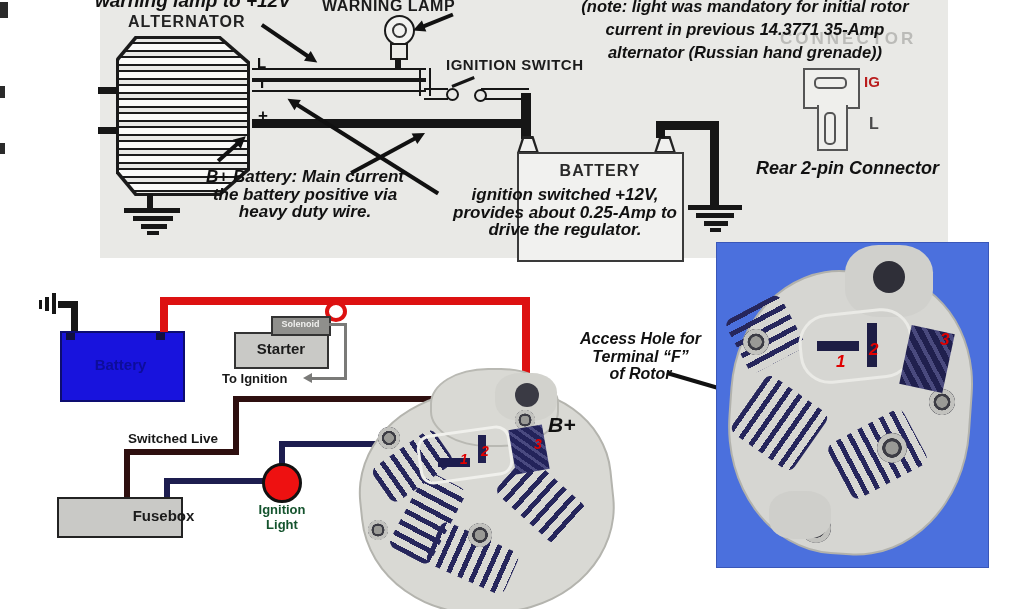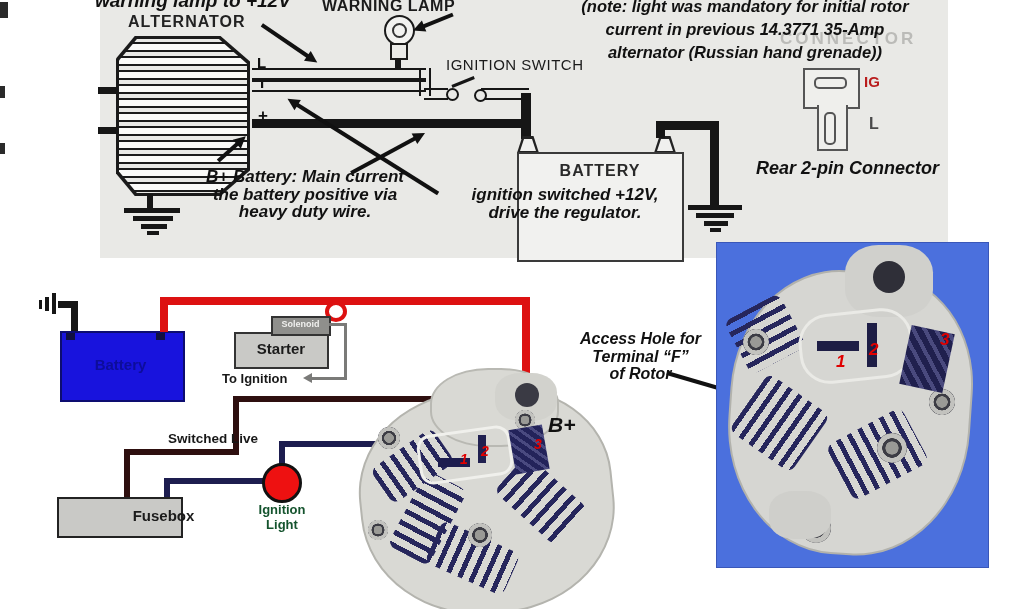--- a/index.html
+++ b/index.html
@@ -68,21 +68,21 @@
   <div class="abs" style="left:446px;top:88px;width:9px;height:9px;border:2.5px solid #161616;border-radius:50%;background:#e9e9e6;"></div>
   <div class="abs" style="left:474px;top:89px;width:9px;height:9px;border:2.5px solid #161616;border-radius:50%;background:#e9e9e6;"></div>
   <div class="abs" style="left:452px;top:85px;width:24px;height:3px;background:#161616;transform:rotate(-22deg);transform-origin:0 50%;"></div>
 
   <div class="abs" style="left:384px;top:15px;width:27px;height:27px;border:2.5px solid #1a1a1a;border-radius:50%;background:#f2f2f0;"></div>
   <div class="abs" style="left:392px;top:23px;width:11px;height:11px;border:2px solid #333;border-radius:50%;"></div>
   <div class="abs" style="left:390px;top:43px;width:14px;height:13px;border:2.5px solid #1a1a1a;background:#e9e9e6;"></div>
   <div class="sw" style="left:395px;top:58px;width:6px;height:12px;"></div>
 
   <div class="abs" style="left:322px;top:-3px;font-size:16px;font-weight:600;letter-spacing:.5px;color:#1b1b1b;">WARNING LAMP</div>
-  <div class="abs" style="left:446px;top:56px;font-size:15px;font-weight:400;letter-spacing:.5px;color:#1b1b1b;">IGNITION SWITCH</div>
+  <div class="abs" style="left:446px;top:56px;font-size:15px;font-weight:700;letter-spacing:.5px;color:#1b1b1b;">IGNITION SWITCH</div>
 
   <div class="sw" style="left:252px;top:119px;width:278px;height:9px;"></div>
   <div class="sw" style="left:521px;top:119px;width:10px;height:20px;"></div>
 
   <div class="abs trap" style="left:517px;top:136px;width:22px;height:17px;background:#222;"></div>
   <div class="abs trap" style="left:520px;top:139px;width:16px;height:12px;background:#f0f0ee;"></div>
   <div class="abs trap" style="left:654px;top:136px;width:22px;height:17px;background:#222;"></div>
   <div class="abs trap" style="left:657px;top:139px;width:16px;height:12px;background:#f0f0ee;"></div>
   <div class="abs" style="left:517px;top:152px;width:163px;height:106px;border:2.5px solid #3a3a3a;background:#f1f1ef;"></div>
   <div class="abs ctr" style="left:517px;top:162px;width:166px;font-size:16px;font-weight:600;letter-spacing:1px;color:#2a2a2a;">BATTERY</div>
@@ -102,20 +102,21 @@
   <div class="arrow" style="left:351px;top:171px;width:74px;transform:rotate(-28.4deg);"></div>
 
   <div class="abs ctr" style="left:185px;top:168px;width:240px;font-size:17px;line-height:17.5px;">
     <div class="bi">B+ Battery: Main current</div>
     <div class="bi">the battery positive via</div>
     <div class="bi">heavy duty wire.</div>
   </div>
 
   <div class="abs ctr" style="left:420px;top:186px;width:290px;font-size:17px;line-height:17.5px;">
     <div class="bi">ignition switched +12V,</div>
+    <div class="bi">provides about 0.25-Amp to</div>
     <div class="bi">drive the regulator.</div>
   </div>
 
   <div class="abs" style="left:780px;top:29px;font-size:17px;font-weight:bold;color:#bbbbb8;letter-spacing:3px;">CONNECTOR</div>
   <div class="abs ctr" style="left:545px;top:-5px;width:400px;font-size:16.5px;line-height:23px;">
     <div class="bi">(note: light was mandatory for initial rotor</div>
     <div class="bi">current in previous 14.3771 35-Amp</div>
     <div class="bi">alternator (Russian hand grenade))</div>
   </div>
 
@@ -153,21 +154,21 @@
   <div class="gw" style="left:344px;top:323px;width:3px;height:57px;"></div>
   <div class="gw" style="left:312px;top:377px;width:35px;height:3px;"></div>
   <div class="abs" style="left:303px;top:373px;width:0;height:0;border-right:9px solid #7a7a78;border-top:5px solid transparent;border-bottom:5px solid transparent;"></div>
   <div class="abs" style="left:222px;top:371px;font-size:13px;font-weight:bold;color:#181818;">To Ignition</div>
 
   <div class="mw" style="left:472px;top:396px;width:7px;height:58px;"></div>
   <div class="mw" style="left:233px;top:396px;width:246px;height:6px;"></div>
   <div class="mw" style="left:233px;top:396px;width:6px;height:59px;"></div>
   <div class="mw" style="left:124px;top:449px;width:115px;height:6px;"></div>
   <div class="mw" style="left:124px;top:449px;width:6px;height:49px;"></div>
-  <div class="abs" style="left:128px;top:431px;font-size:13.5px;font-weight:bold;color:#181818;margin-left:40px;">Switched Live</div>
+  <div class="abs" style="left:128px;top:431px;font-size:13.5px;font-weight:bold;color:#181818;">Switched Live</div>
 
   <div class="nw" style="left:164px;top:478px;width:6px;height:20px;"></div>
   <div class="nw" style="left:164px;top:478px;width:102px;height:6px;"></div>
   <div class="nw" style="left:279px;top:441px;width:6px;height:26px;"></div>
   <div class="nw" style="left:279px;top:441px;width:175px;height:6px;"></div>
   <div class="nw" style="left:448px;top:441px;width:6px;height:22px;"></div>
 
   <div class="abs" style="left:57px;top:497px;width:122px;height:37px;background:#c9c9c6;border:2.5px solid #222;"></div>
   <div class="abs ctr" style="left:57px;top:507px;width:125px;font-size:15px;font-weight:bold;color:#1b1b1b;margin-left:44px;">Fusebox</div>
 

